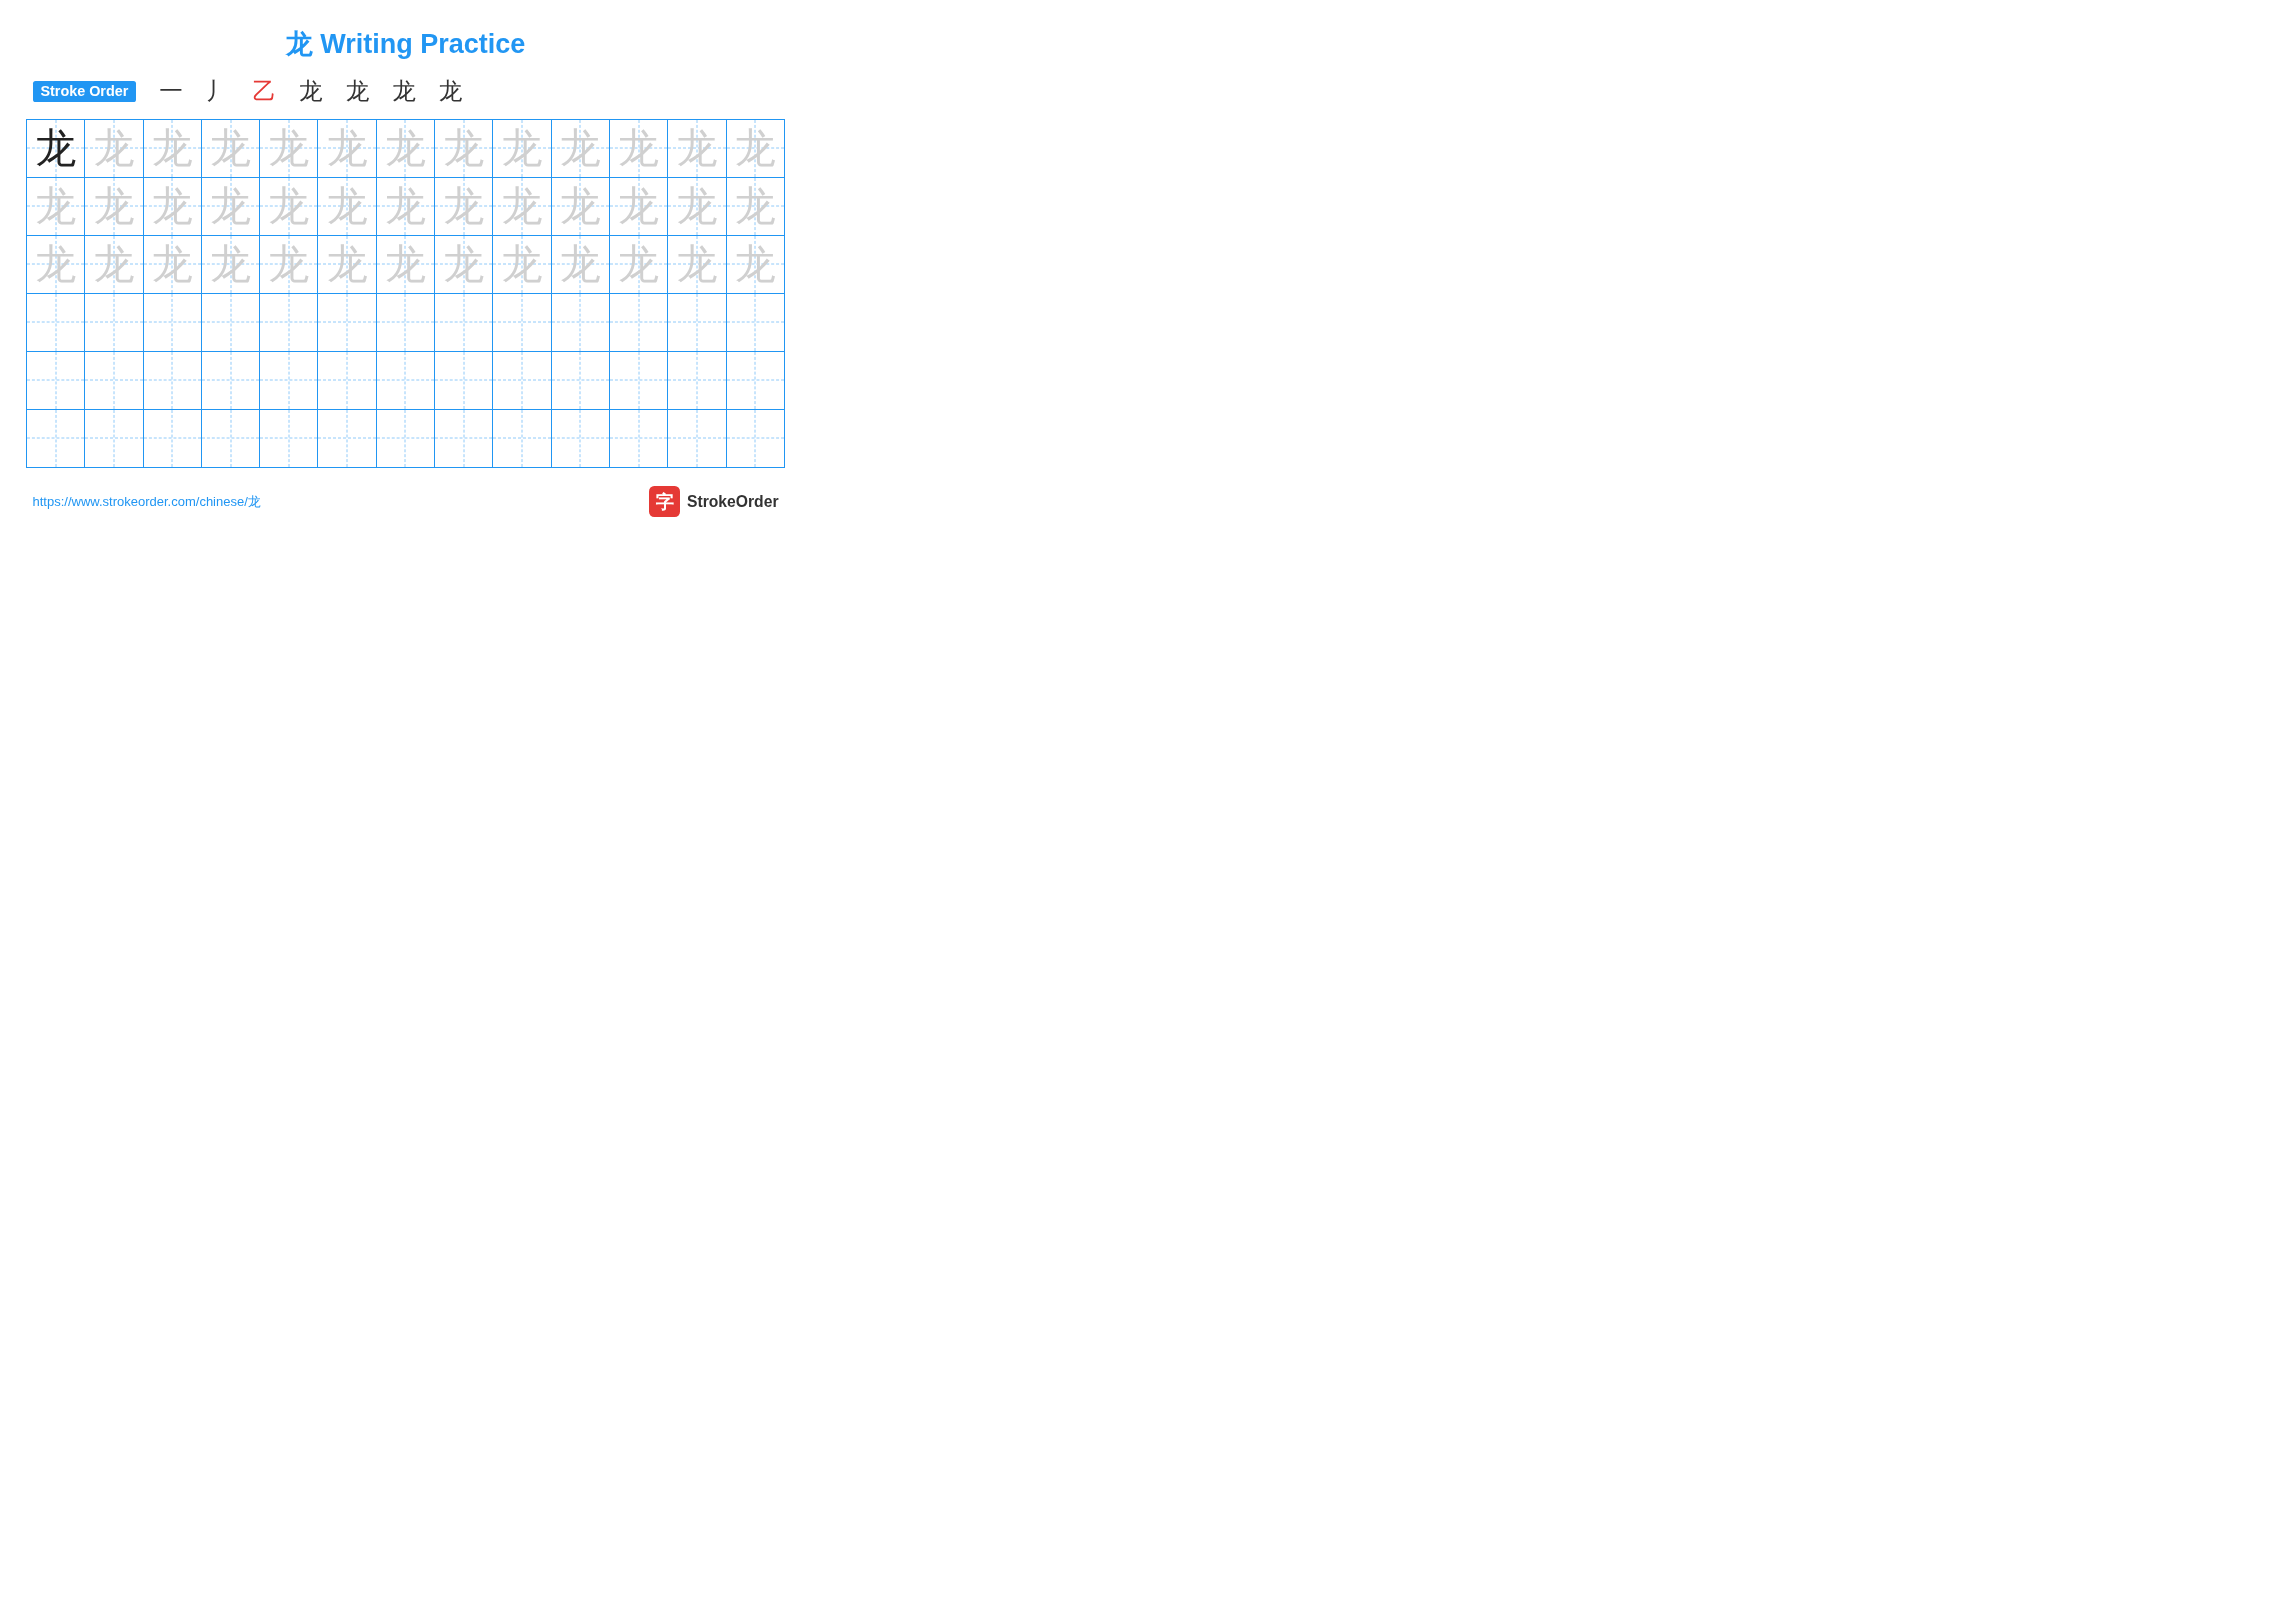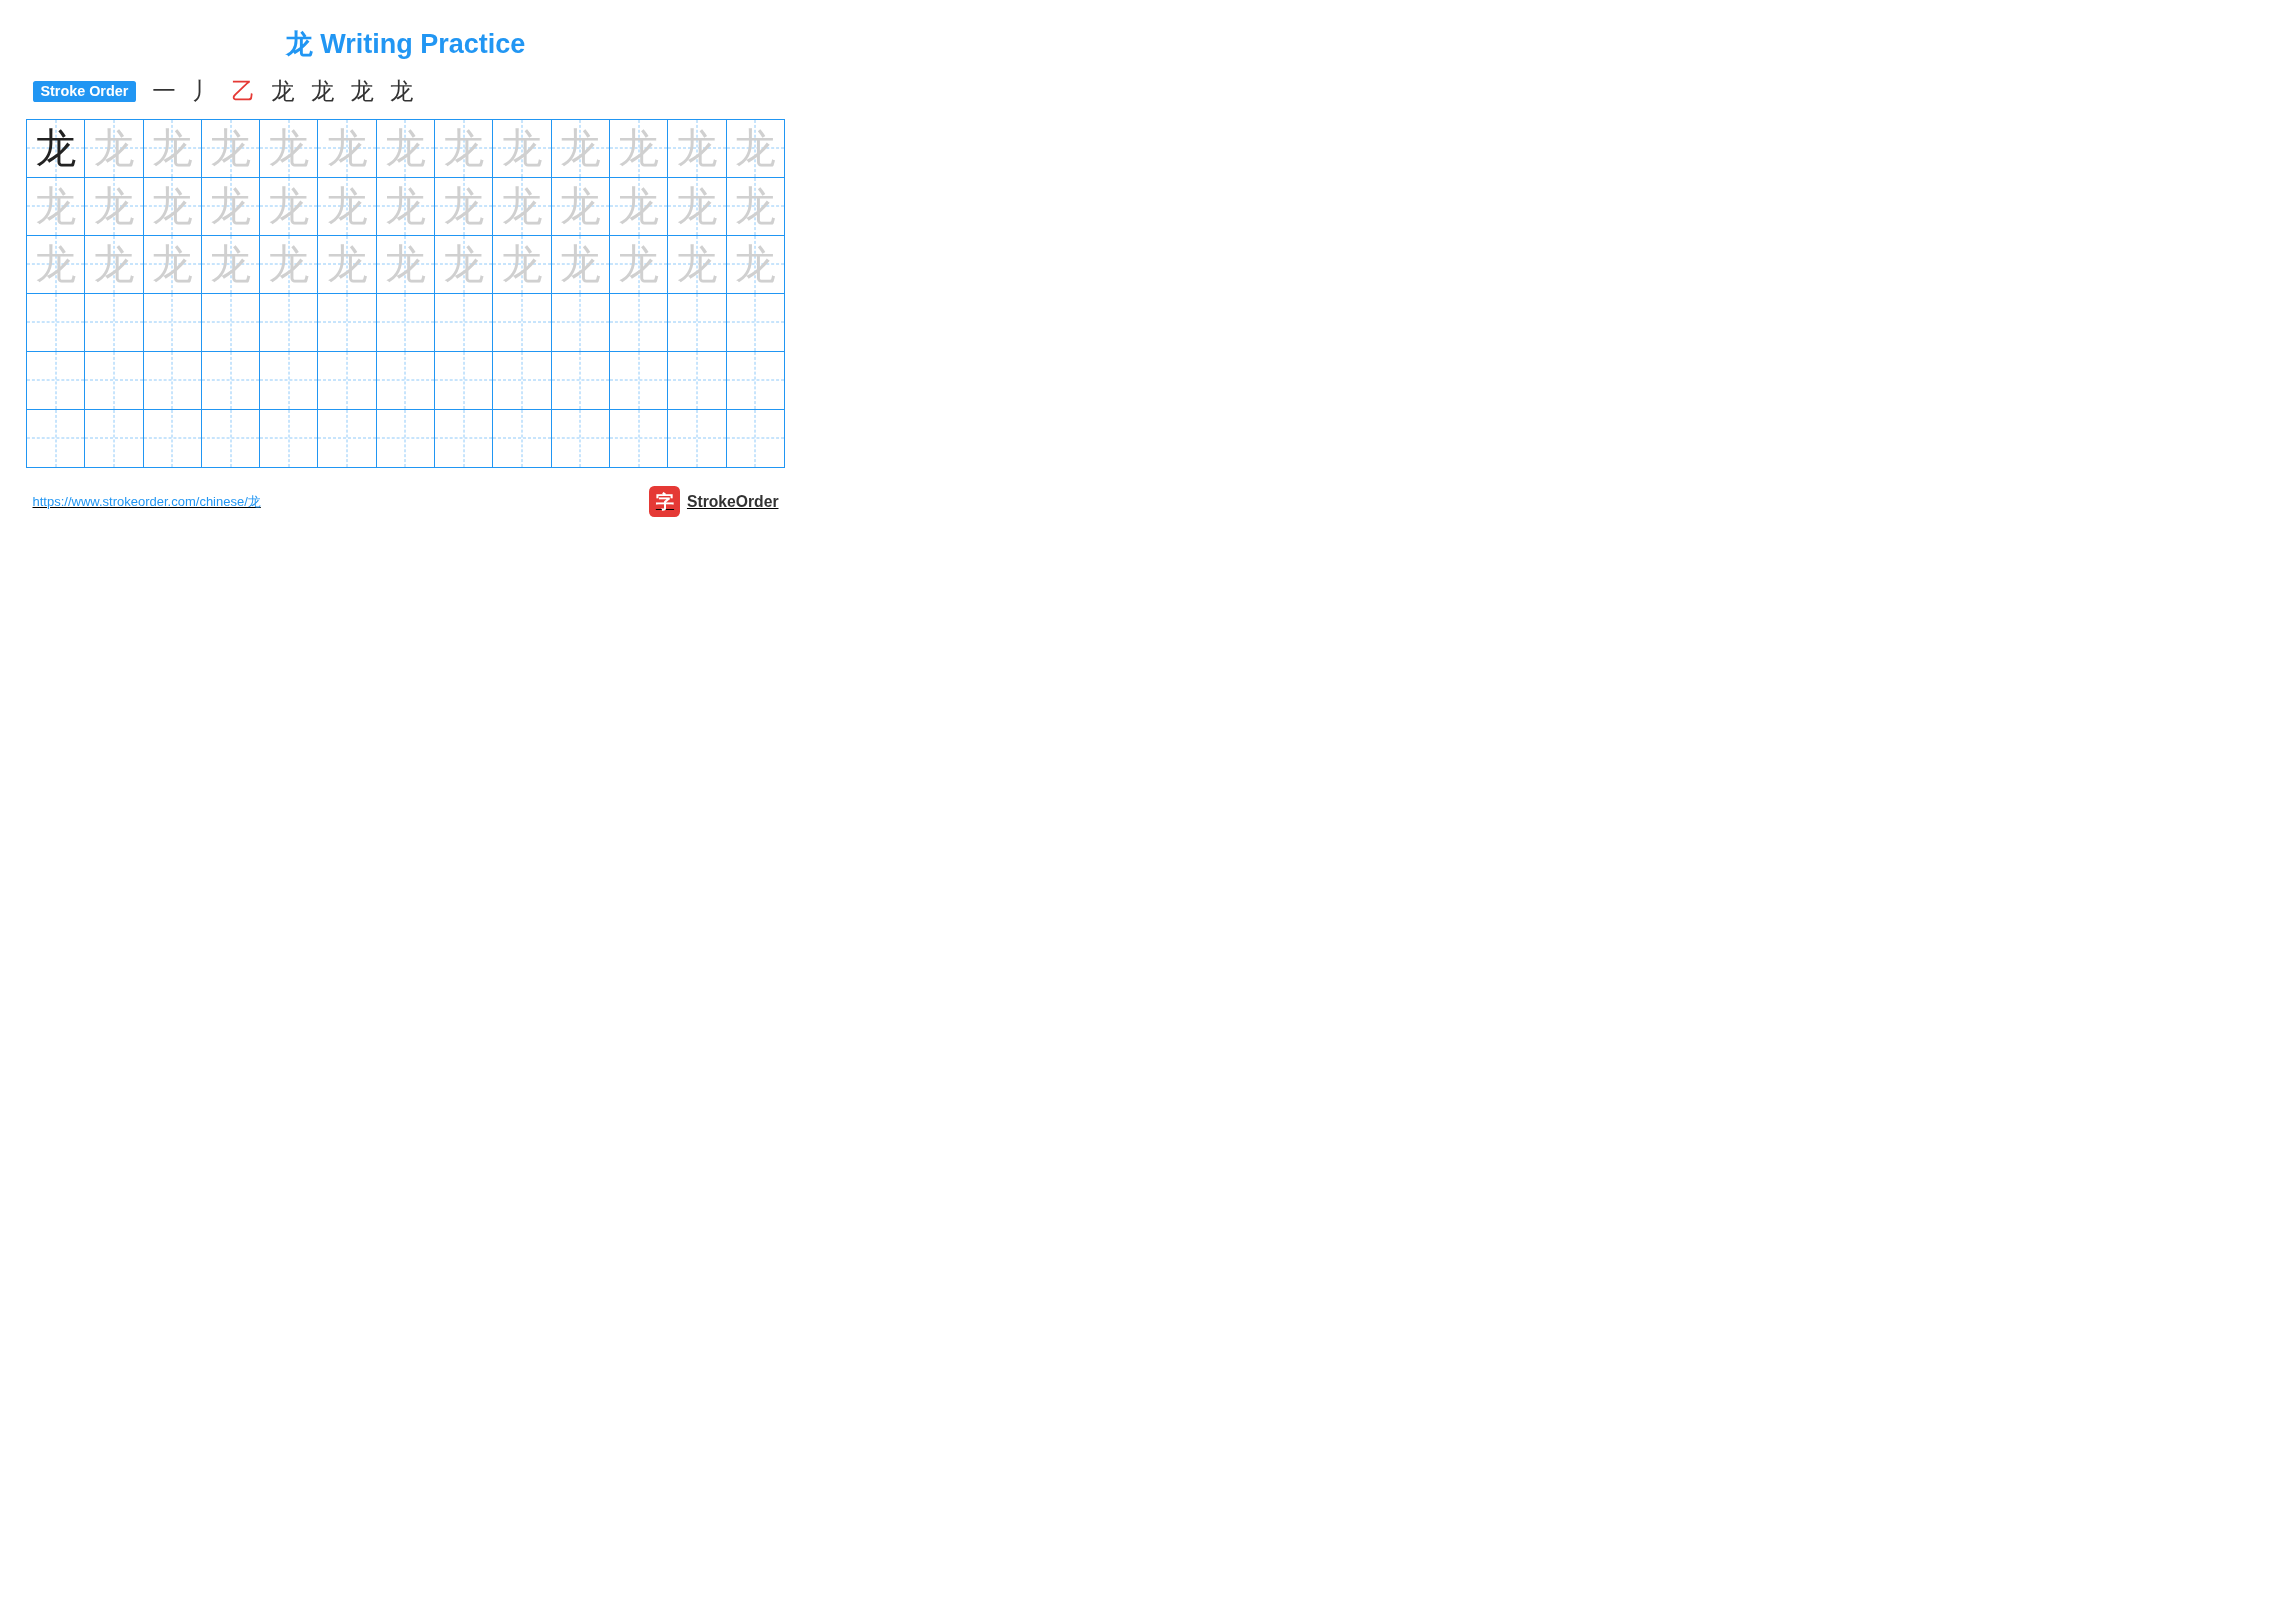--- a/index.html
+++ b/index.html
@@ -19,21 +19,21 @@
       font-weight: bold;
       color: #2196F3;
       font-family: Arial, sans-serif;
       margin-bottom: 13px;
       margin-top: 6.5px;
     }
 
     #stroke-order-row {
       display: flex;
       align-items: center;
-      gap: 16px;
+      gap: 23px;
       margin-bottom: 11.8px;
       font-size: 23.6px;
       padding-left: 6.5px;
     }
 
     .stroke-order-badge {
       background: #2196F3;
       color: white;
       font-size: 14.4px;
       font-family: Arial, sans-serif;
@@ -111,21 +111,20 @@
       line-height: 1;
     }
 
     
     #footer {
       display: flex;
       justify-content: space-between;
       align-items: center;
       margin-top: 18.3px;
       padding: 0 6.5px;
-      text-decoration: underline;
     }
 
     #footer-url {
       color: #2196F3;
       font-family: Arial, sans-serif;
       font-size: 13px;
       text-decoration: none;
     }
 
     #footer-logo {

